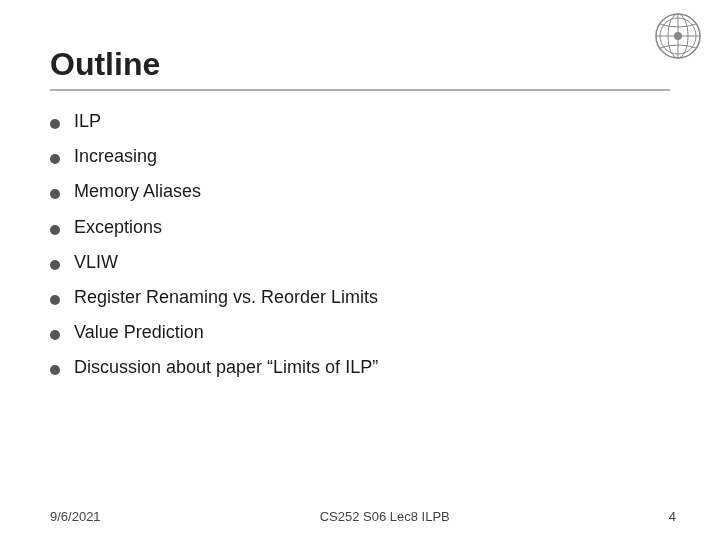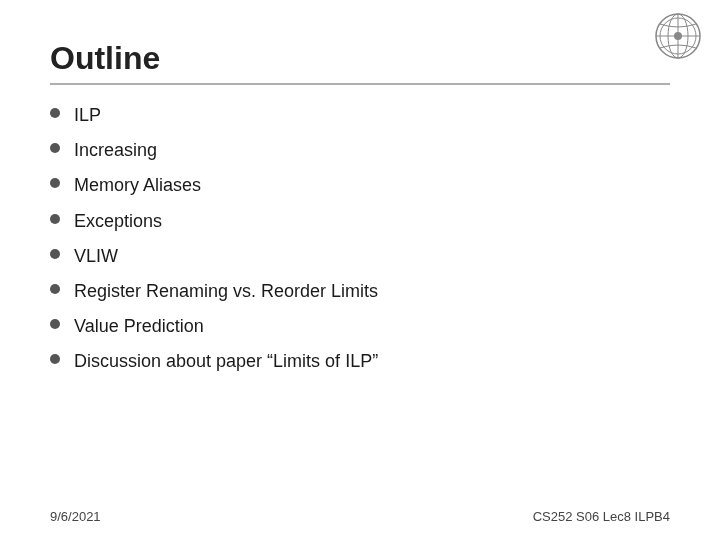--- a/index.html
+++ b/index.html
@@ -36,38 +36,38 @@
     .logo svg {
       width: 48px;
       height: 48px;
     }
 
     .title {
       font-size: 32px;
       font-weight: bold;
       color: #222222;
       margin-bottom: 6px;
-      margin-top: 10px;
+      margin-top: 16px;
     }
 
     .divider {
       border: none;
       border-top: 2px solid #b0b0b0;
       margin-bottom: 18px;
     }
 
     .bullet-list {
       list-style: none;
       padding: 0;
       margin: 0;
     }
 
     .bullet-list li {
       display: flex;
-      align-items: flex-start;
+      align-items: center;
       font-size: 18px;
       color: #1a1a1a;
       margin-bottom: 10px;
       line-height: 1.4;
     }
 
     .bullet-dot {
       display: inline-block;
       width: 10px;
       height: 10px;
@@ -75,30 +75,30 @@
       border-radius: 50%;
       margin-right: 14px;
       margin-top: 5px;
       flex-shrink: 0;
     }
 
     .footer {
       position: absolute;
       bottom: 16px;
       left: 50px;
-      right: 50px;
+      right: 44px;
       display: flex;
       justify-content: space-between;
       align-items: center;
       font-size: 13px;
       color: #444444;
     }
 
     .footer-center {
-      text-align: right;
+      text-align: center;
       flex: 1;
     }
   </style>
 </head>
 <body>
 
 <div class="slide">
 
   <div class="logo">
     <svg viewBox="0 0 48 48" xmlns="http://www.w3.org/2000/svg">

